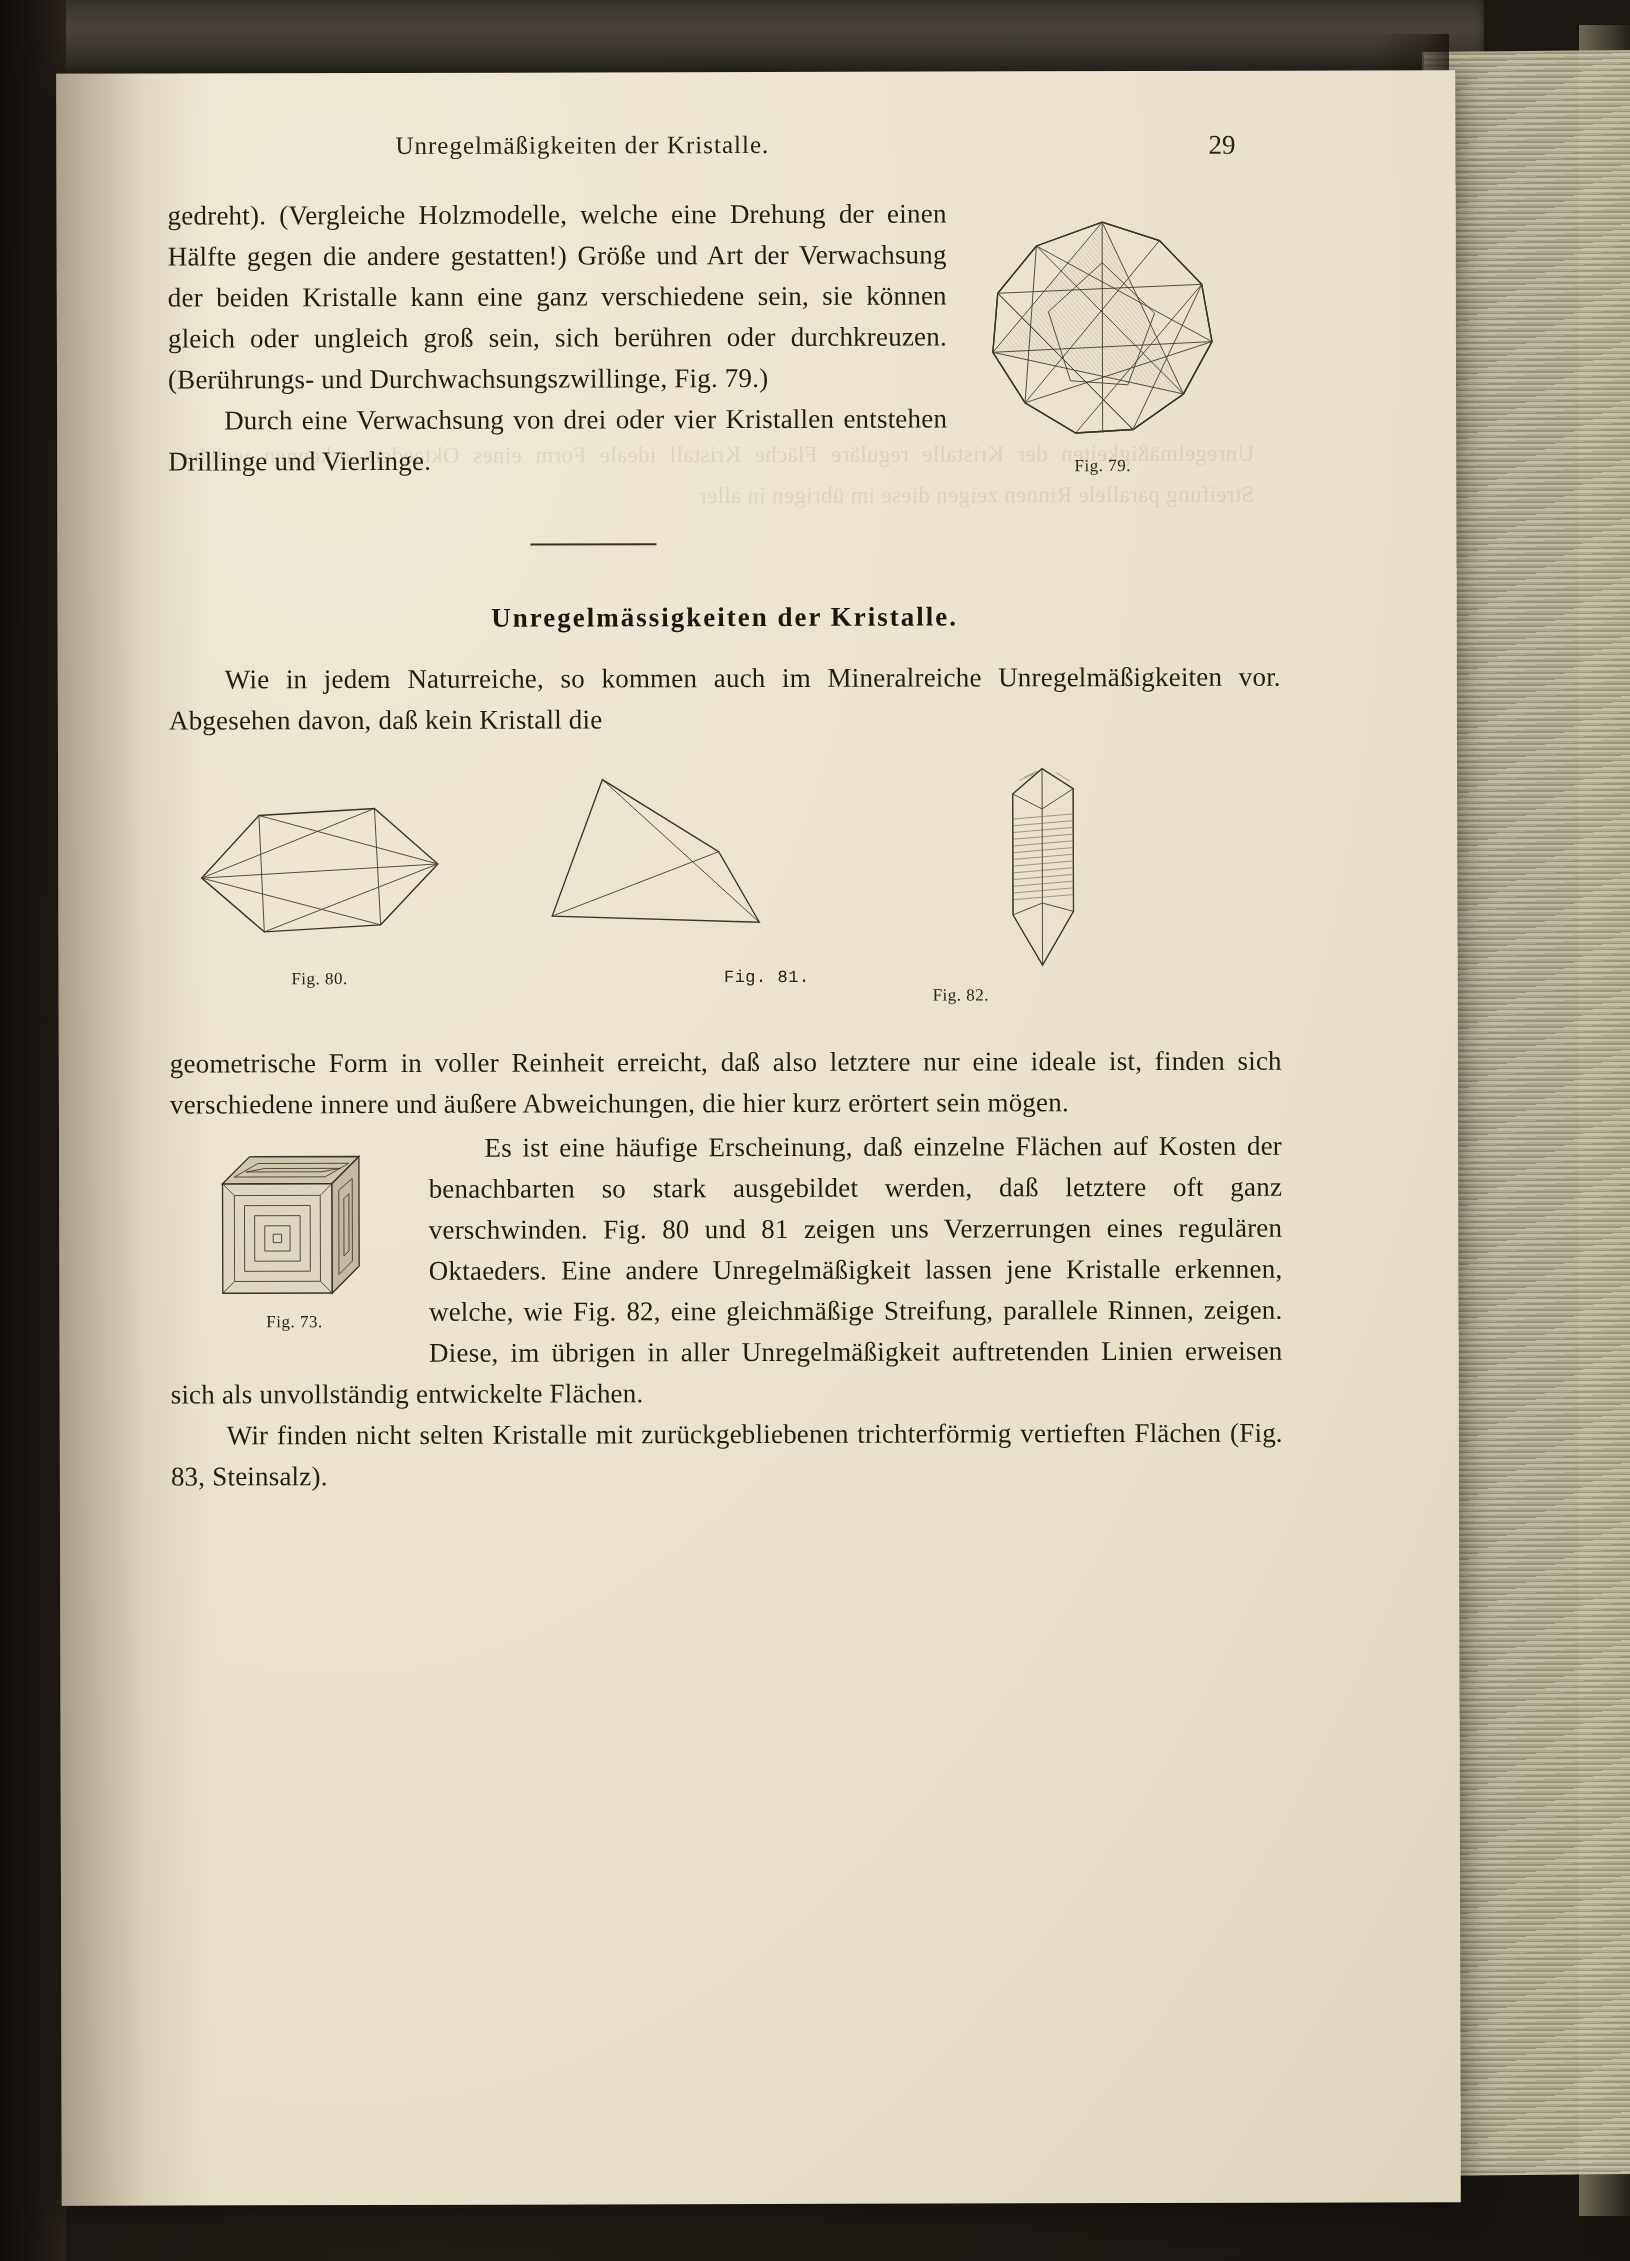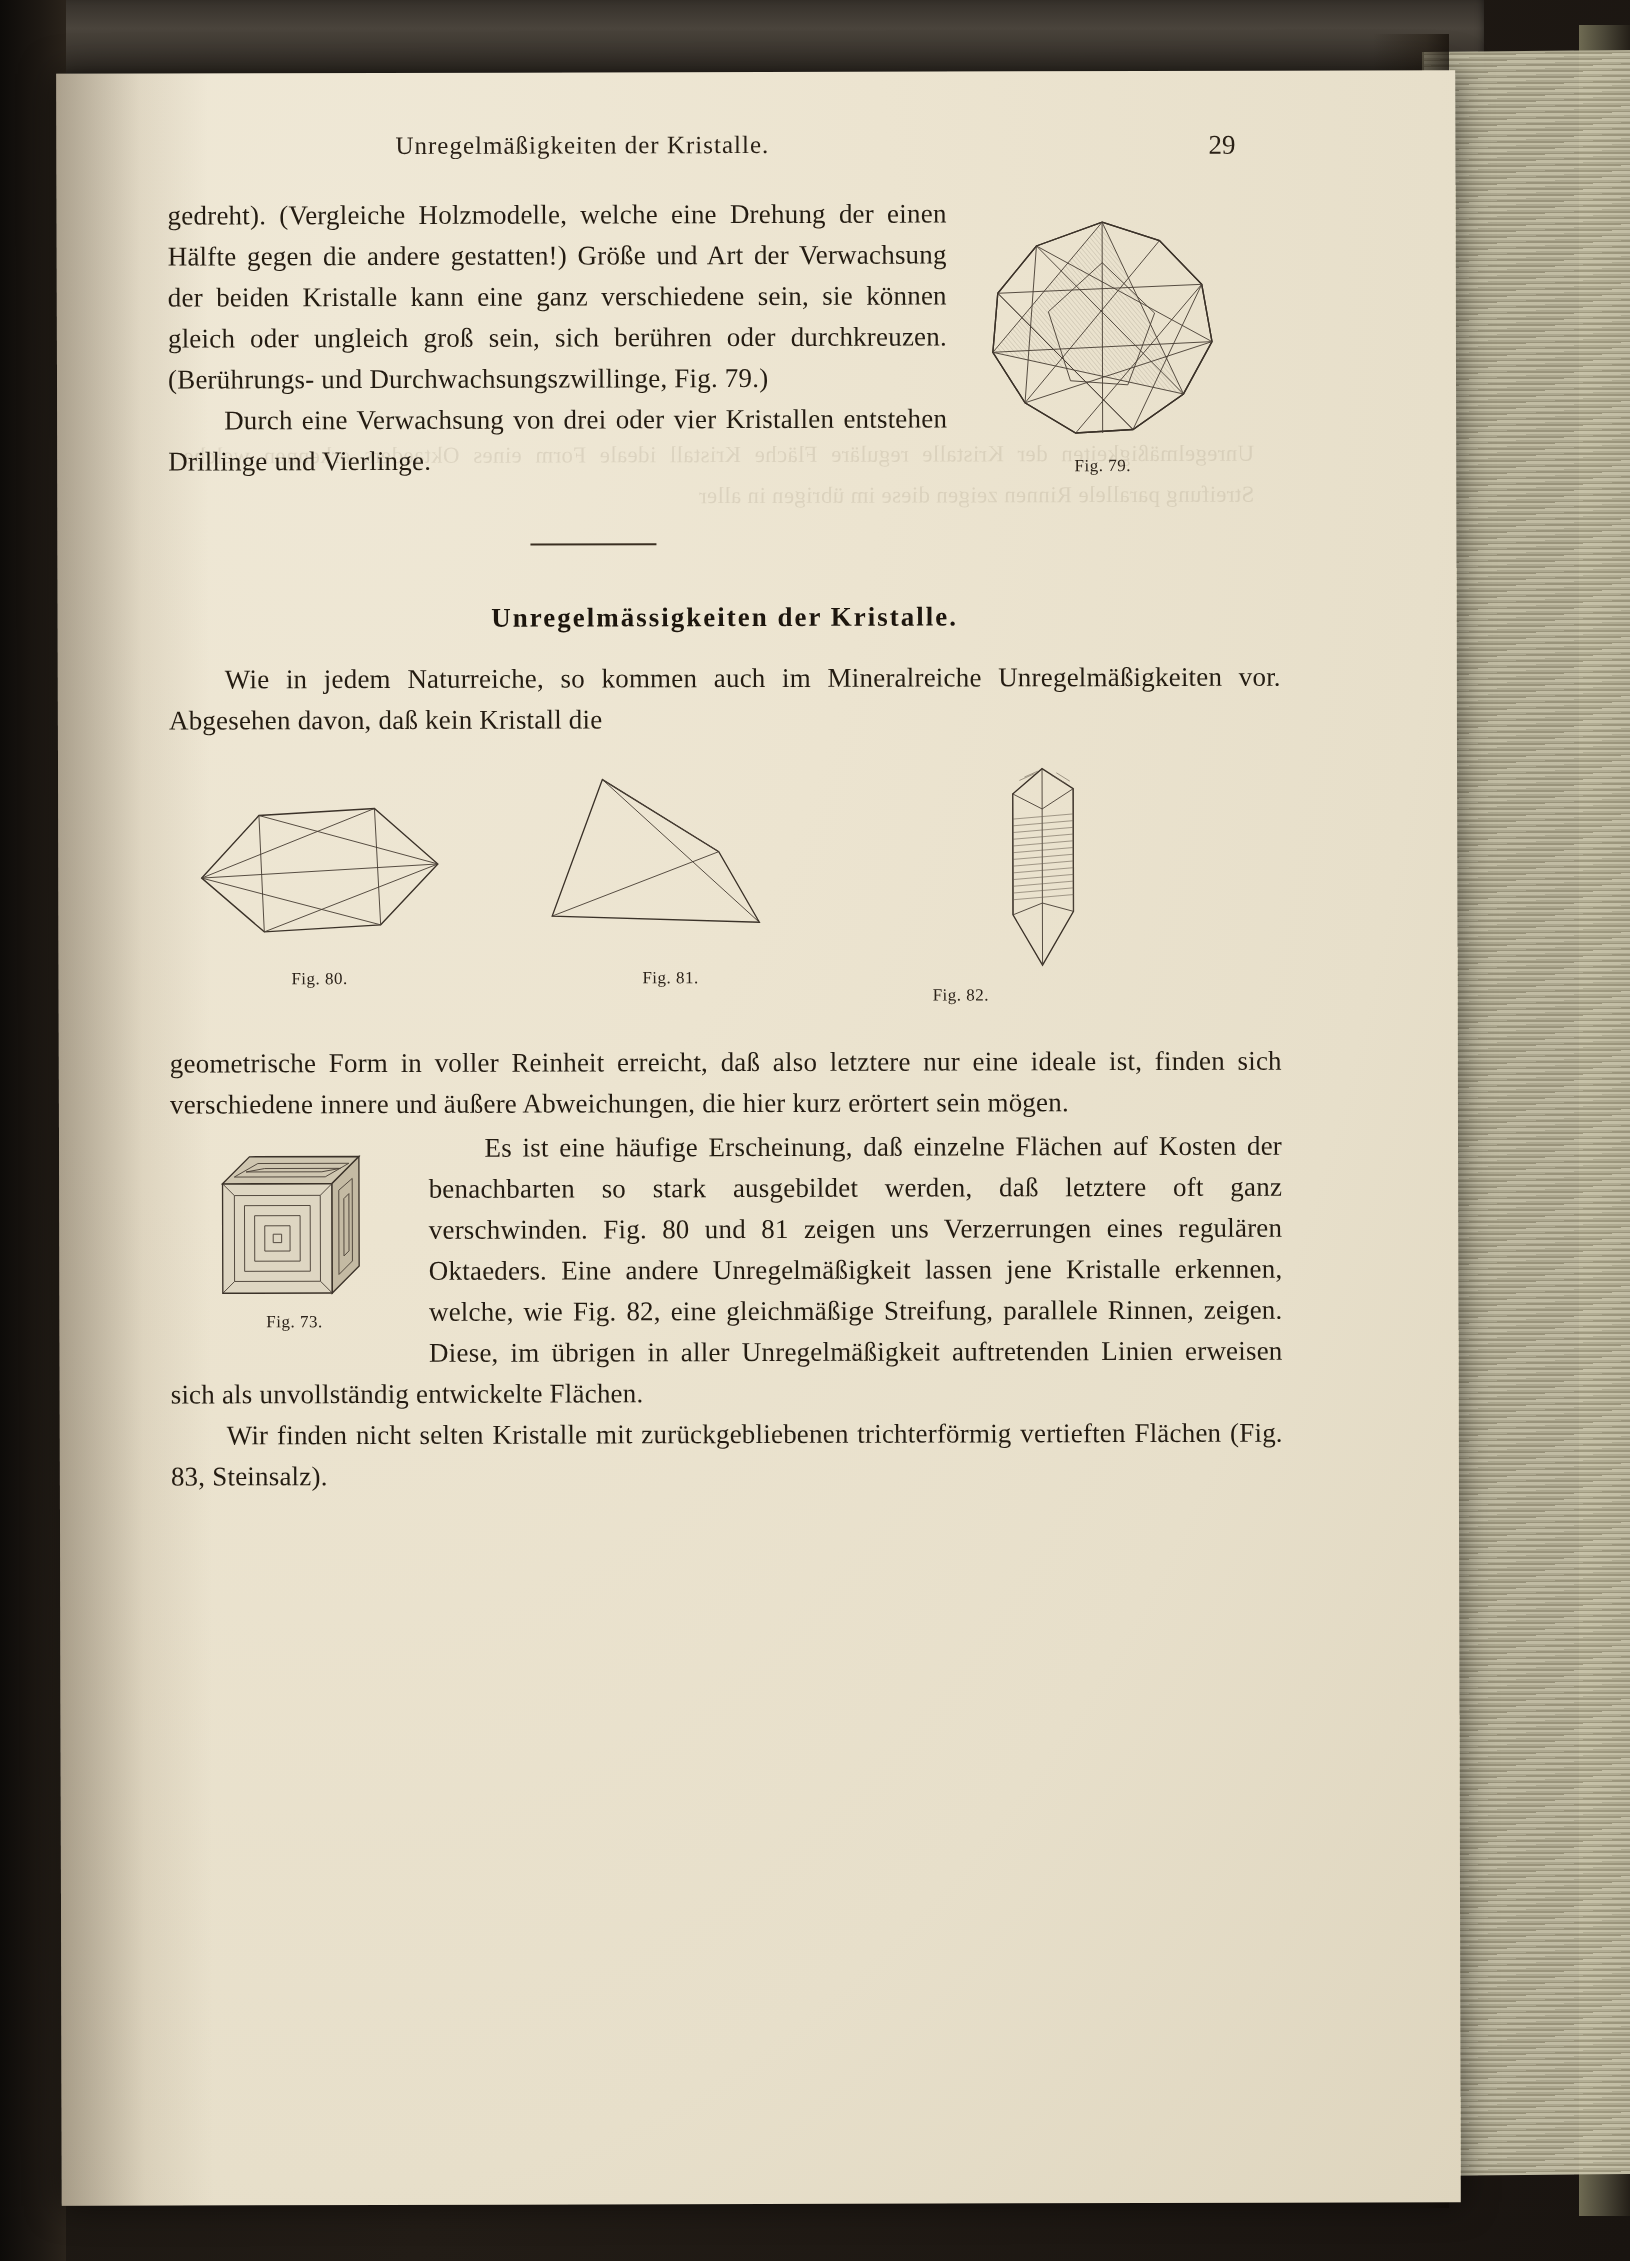--- a/index.html
+++ b/index.html
@@ -176,21 +176,21 @@
     font-family: "Liberation Serif", serif;
   }
 
   
   .figstrip {
     position: relative;
     height: 278px;
     margin-top: 23.6px;
   }
   .fig80 { position:absolute; left: 15px;  top: 18.5px; width: 270px; text-align:center;}
-  .fig81 { position:absolute; left: 362px; top: 10px; width: 278px; text-align:center;}
+  .fig81 { position:absolute; left: 362px; top: 10px; width: 278px; text-align:right;font-family:Liberation Mono, monospace;}
   .fig82 { position:absolute; left: 763px; top: 0px;  width: 219px; text-align:left;}
   .fig80 .figcap { margin-top: 17px; }
   .fig81 .figcap { margin-top: 17px; }
   .fig82 .figcap { margin-top: 13.5px; }
 
   
   .block3 { position: relative; margin-top: 3.4px; }
   .fig83-wrap {
     float: left;
     width: 211px;

